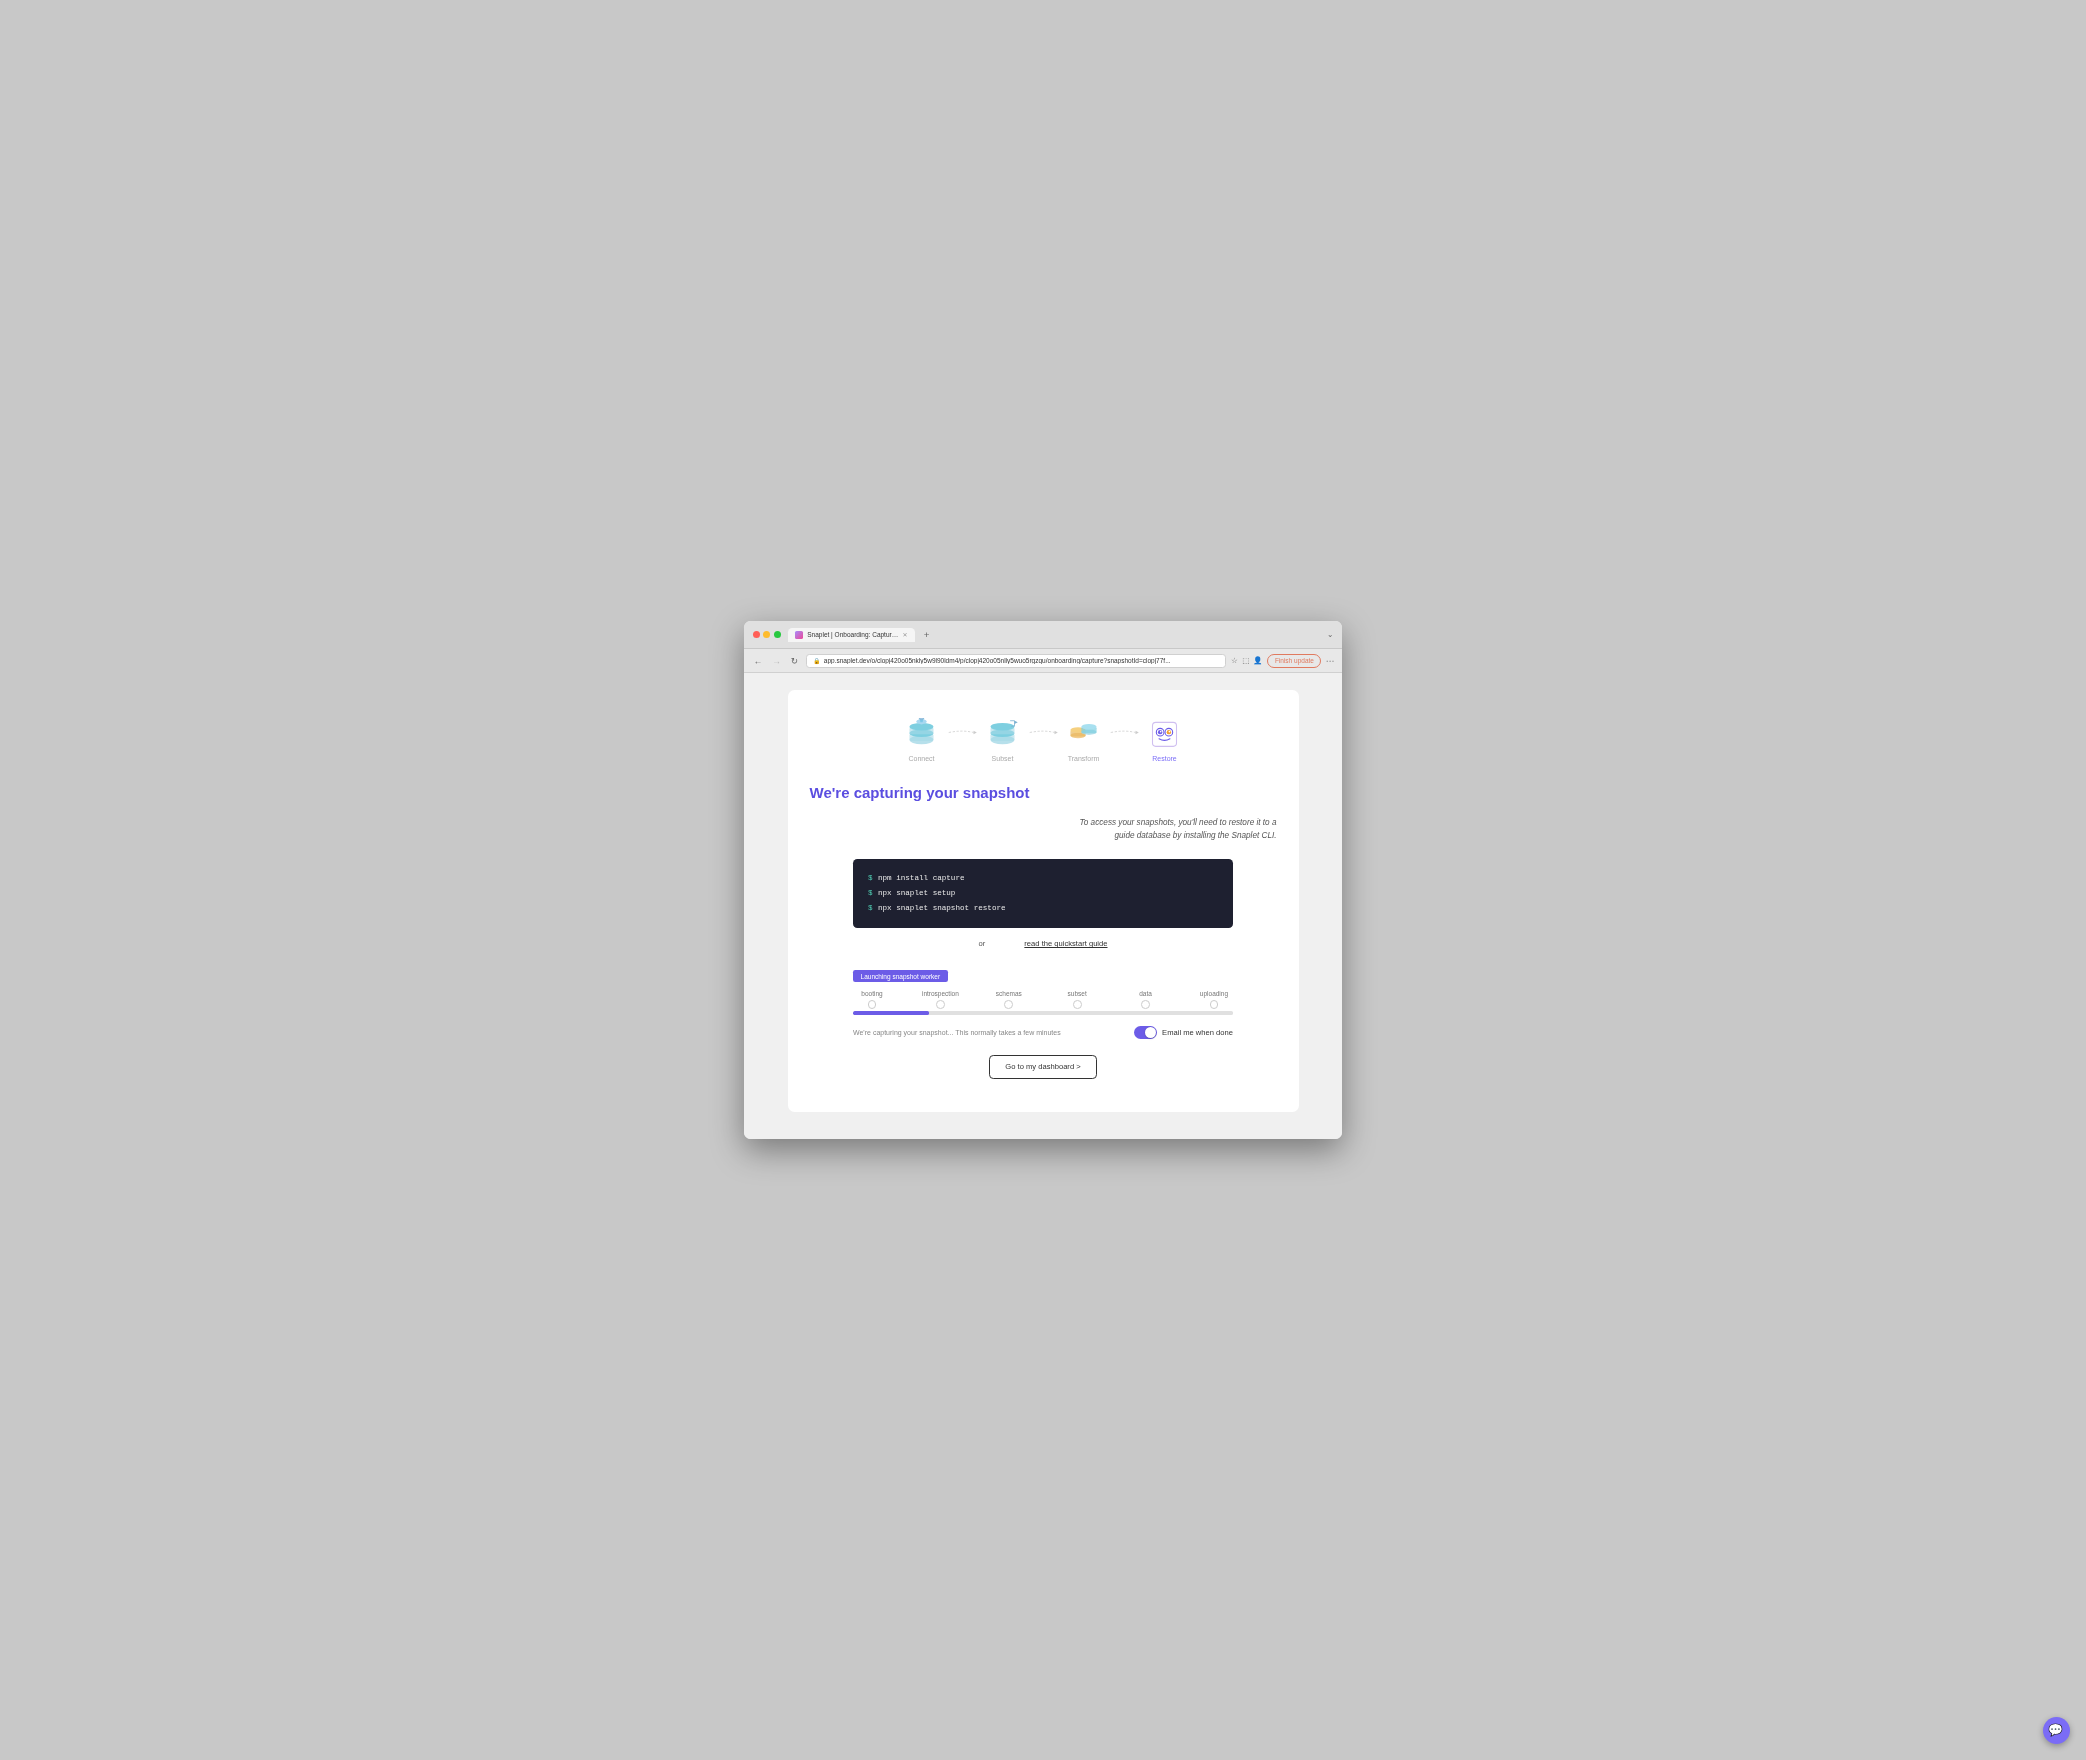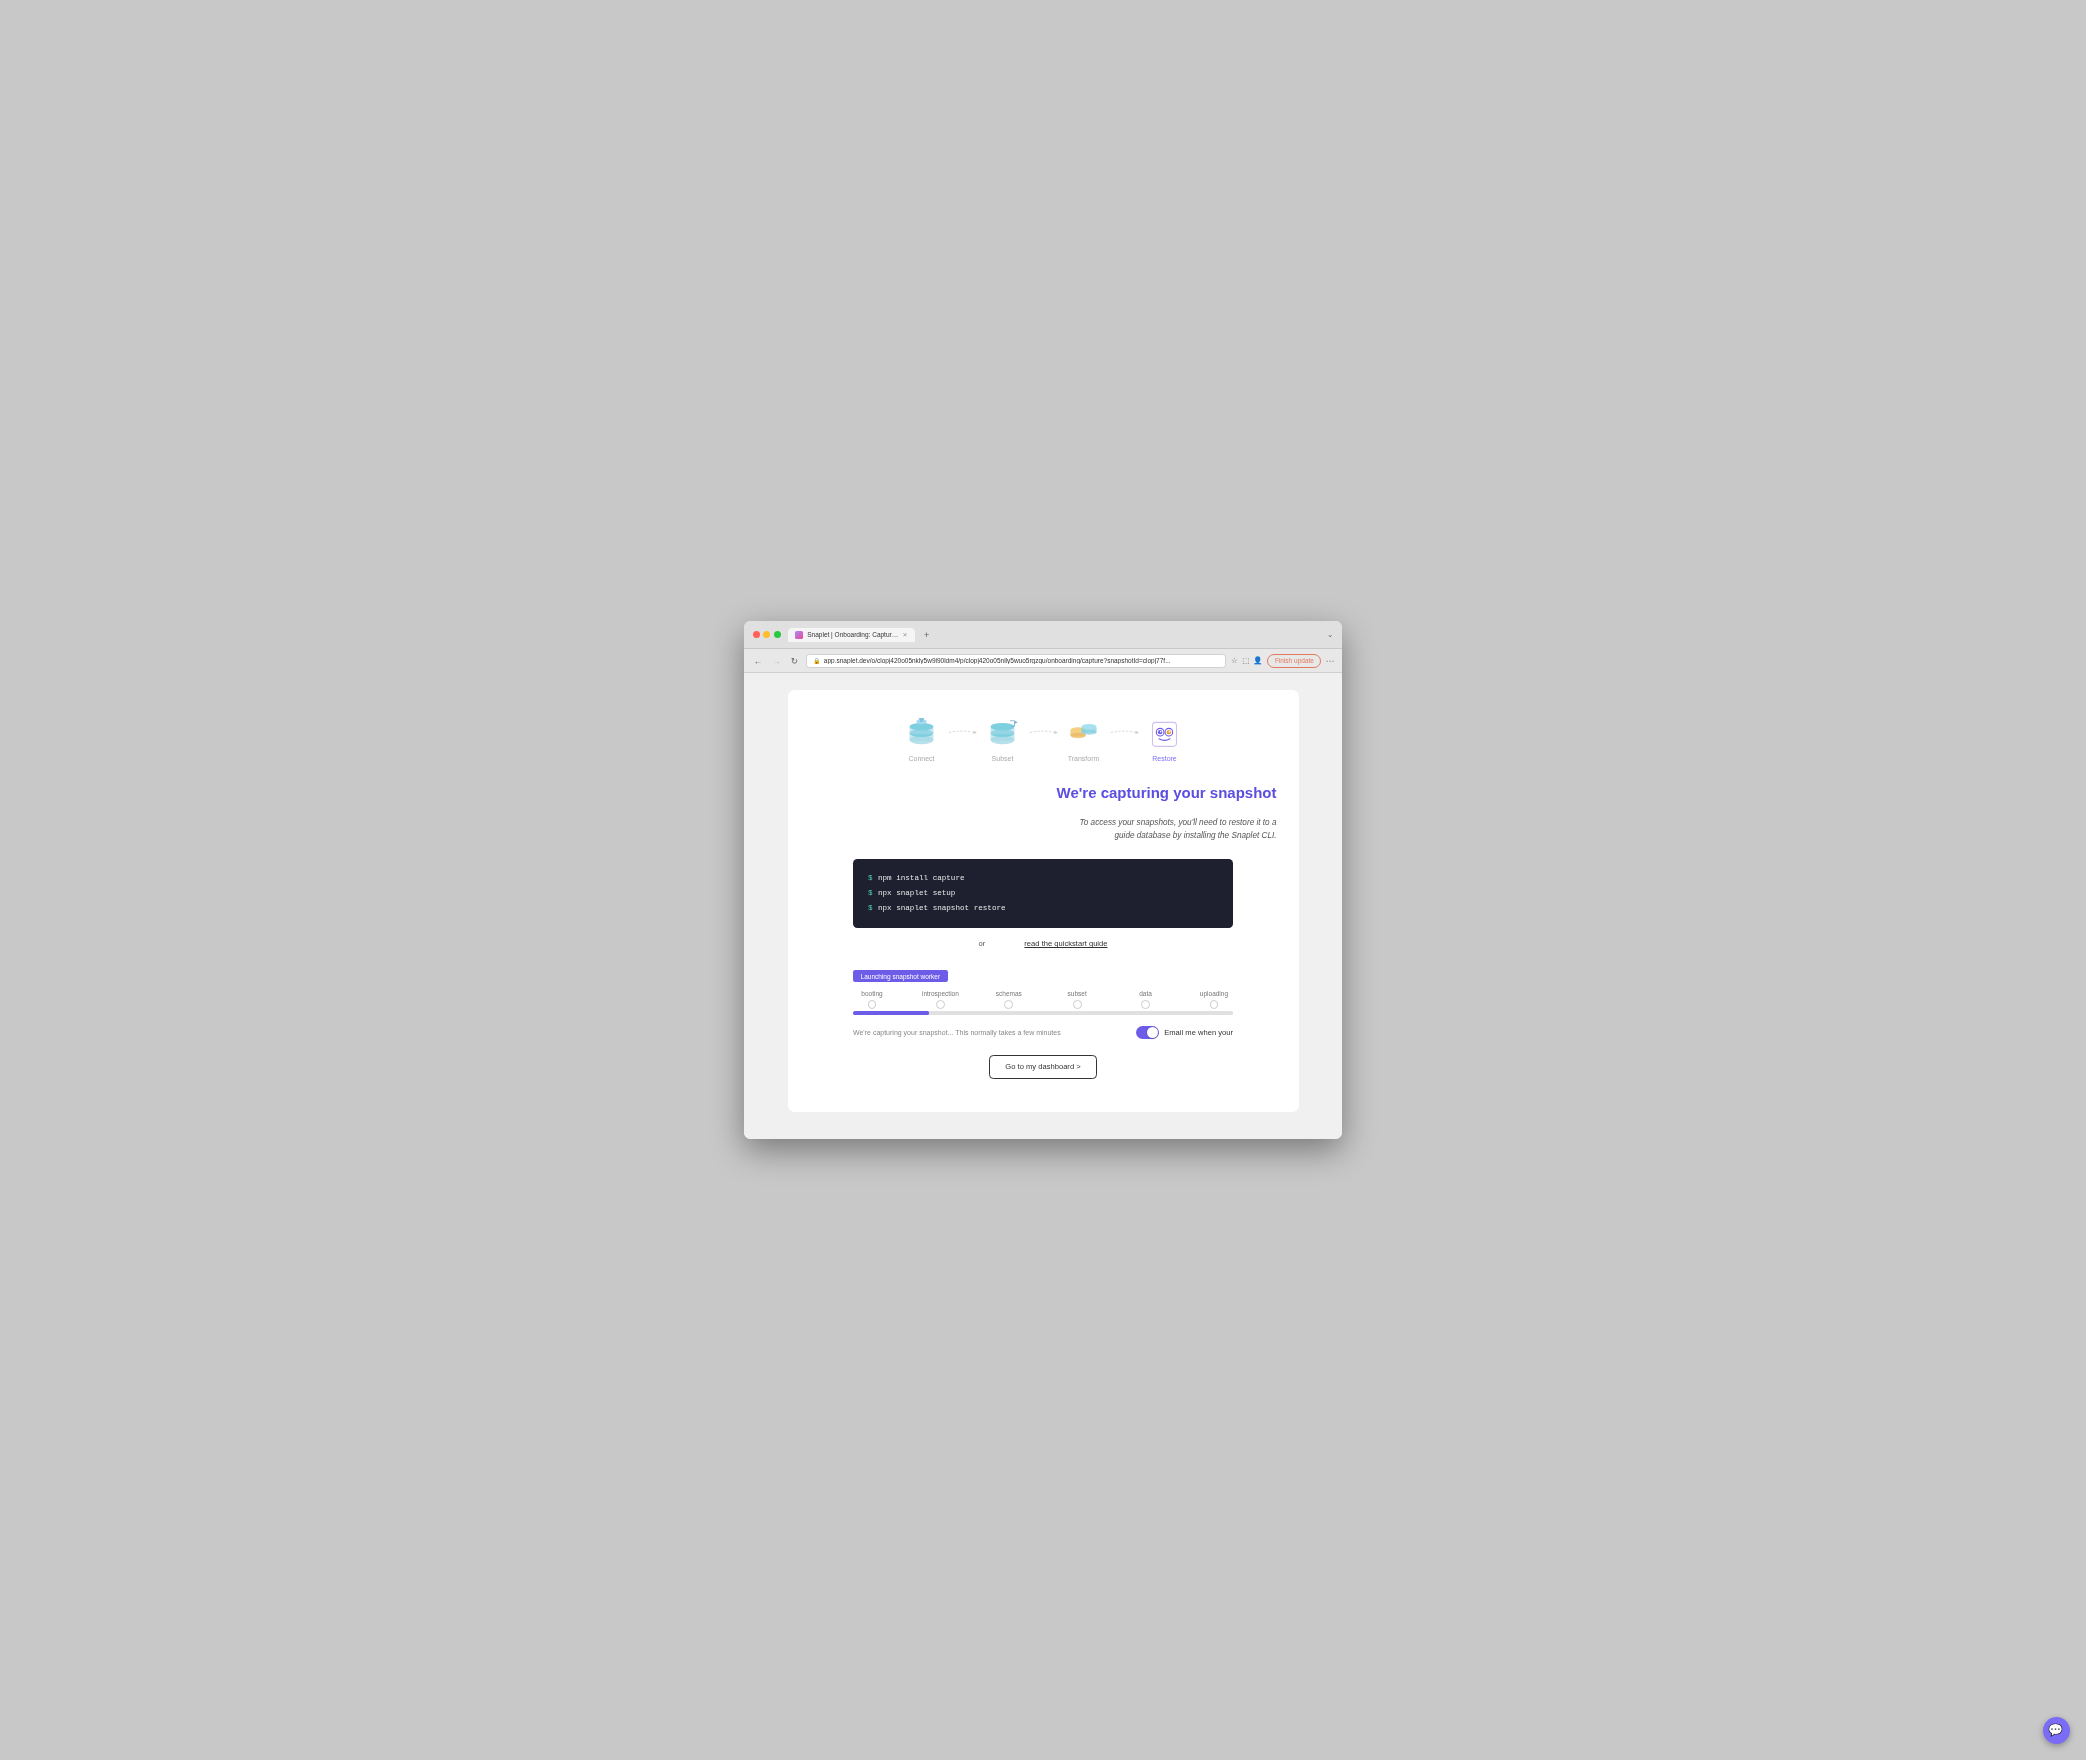--- a/index.html
+++ b/index.html
@@ -214,21 +214,21 @@
       align-items: center;
       justify-content: center;
       margin-bottom: 13px;
     }
     .step-arrow svg {
       width: 33px;
       height: 11px;
     }
     
     .page-title {
-      text-align: right;
+      text-align: left;
       font-size: 15px;
       font-weight: 700;
       color: #5b4ee0;
       margin-bottom: 15px;
     }
     .page-subtitle {
       text-align: right;
       font-size: 8.2px;
       color: #555;
       line-height: 1.6;
@@ -578,21 +578,21 @@
         <div class="progress-bar-container">
           <div class="progress-bar-fill" style="width: 20%"></div>
         </div>
 
         <div class="progress-info">
           <span class="progress-text">We're capturing your snapshot... This normally takes a few minutes</span>
           <div class="email-toggle">
             <div class="toggle-switch">
               <div class="toggle-knob"></div>
             </div>
-            <span>Email me when your</span>
+            <span>Email me when done</span>
           </div>
         </div>
       </div>
 
       <button class="dashboard-btn">Go to my dashboard &gt;</button>
 
     </div>
   </div>
 </div>
 

